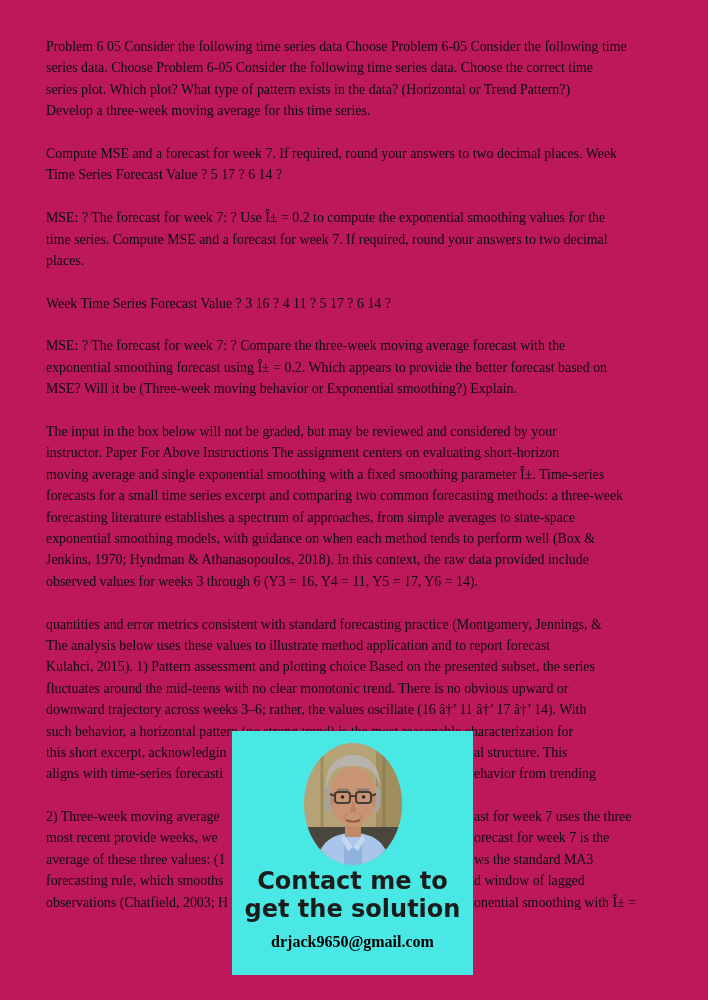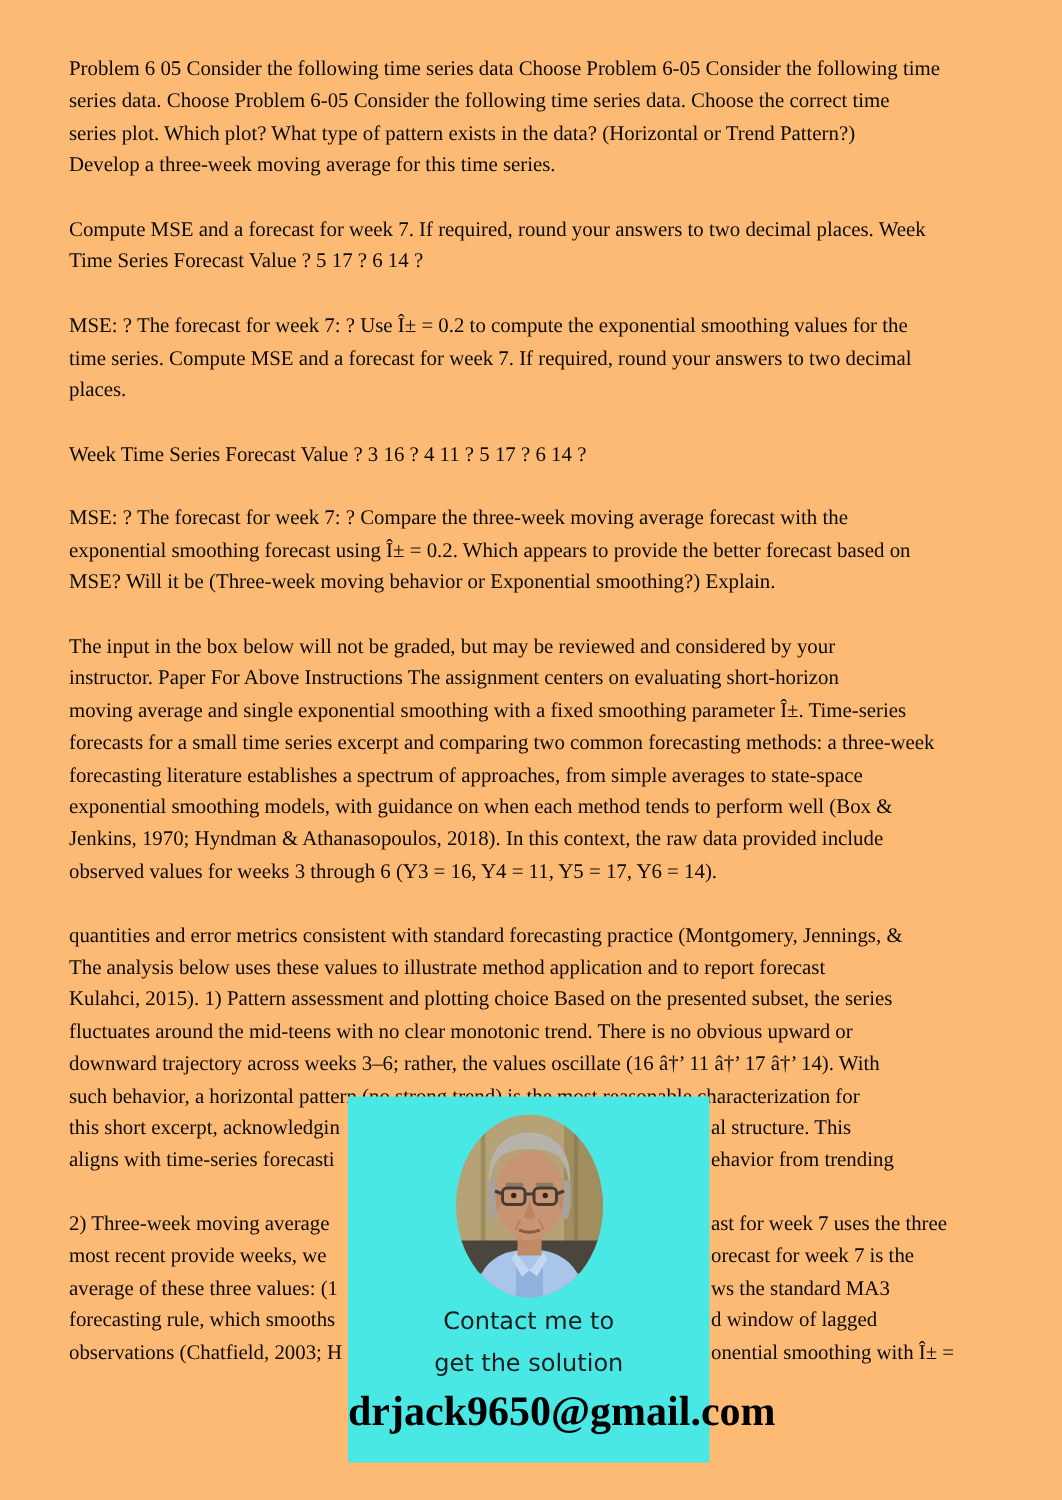--- a/index.html
+++ b/index.html
@@ -5,21 +5,21 @@
   * { margin: 0; padding: 0; box-sizing: border-box; }
   html, body {
     width: 708px; height: 1000px;
     background: #ffffff;
     font-family: "Liberation Serif", serif;
     overflow: hidden;
   }
   .page {
     position: relative;
     width: 708px; height: 1000px;
-    background: #fdba74;
+    background: #be185d;
   }
   .doc {
     position: absolute;
     left: 46px; top: 36px;
     width: 640px;
     font-size: 13.9px;
     color: #0a0a0a;
   }
   .para { margin-bottom: 21.4px; }
   .line {
@@ -41,31 +41,31 @@
     background: #4AE8E4;
     z-index: 10;
     text-align: center;
   }
   .photo {
     width: 98px; height: 122px;
     margin: 12px auto 0 auto;
   }
   .contact-line {
     font-family: "DejaVu Sans", sans-serif;
-    font-weight: 400;
-    font-size: 16px;
+    font-weight: 700;
+    font-size: 24px;
     line-height: 28px;
     color: #1c1c1c;
   }
   .contact-line.first { margin-top: 2px; }
   .email {
     margin-top: 5px;
     font-family: "Liberation Serif", serif;
     font-weight: 700;
-    font-size: 28px;
+    font-size: 16px;
     line-height: 28px;
     color: #000000;
   }
 </style>
 </head>
 <body>
 
 <div class="page">
 
   <div class="doc">

